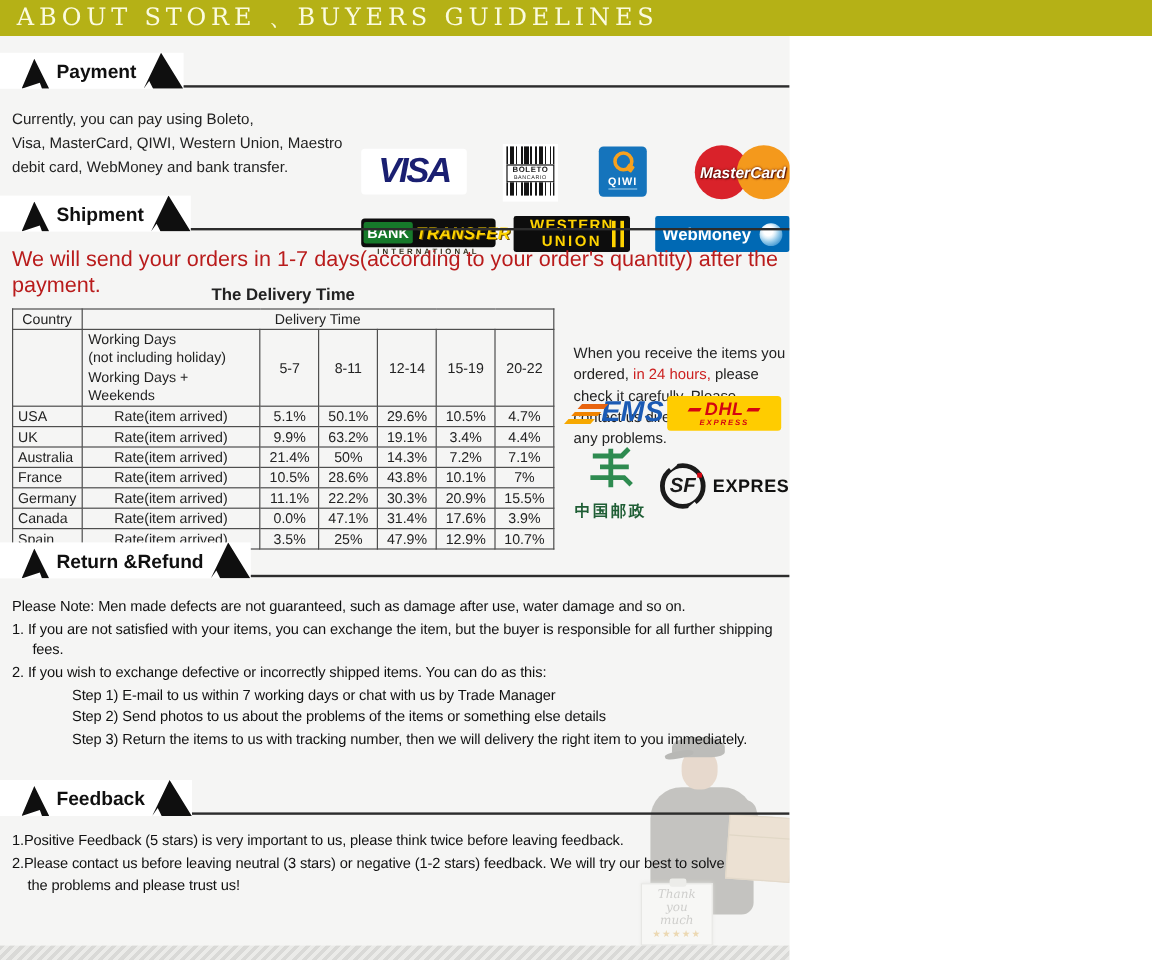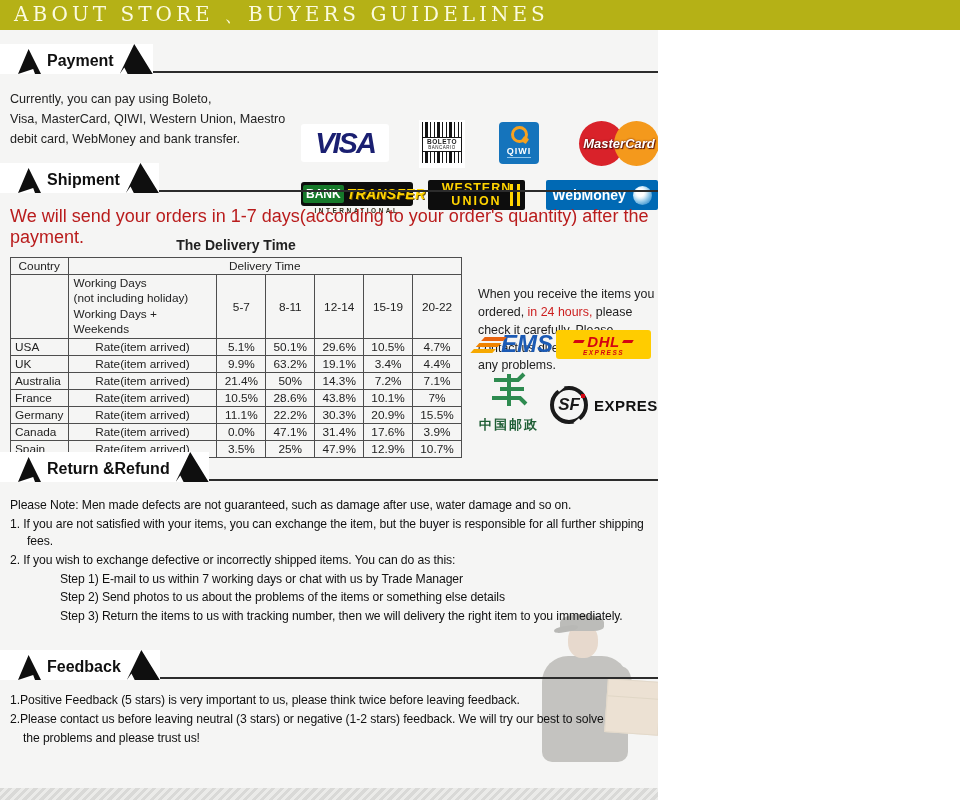--- a/index.html
+++ b/index.html
@@ -163,20 +163,29 @@
 
 <div class="content">
 
   <div class="man">
     <div class="man-body"></div>
     <div class="man-arm"></div>
     <div class="man-head"></div>
     <div class="man-cap"></div>
     <div class="man-brim"></div>
     <div class="man-box"></div>
+    <div class="man-sign">
+      <div class="sign-clip"></div>
+      <div class="sign-text">
+        <div>Thank</div>
+        <div>you</div>
+        <div>much</div>
+      </div>
+      <div class="sign-stars">★★★★★</div>
+    </div>
   </div>
 
   <div class="sec-header" style="top:14px;">
     <div class="head-badge">
       <span class="tri tri-left"></span>
       <span class="sec-label">Payment</span>
       <span class="tri tri-right"></span>
     </div>
     <span class="sec-line"></span>
   </div>

